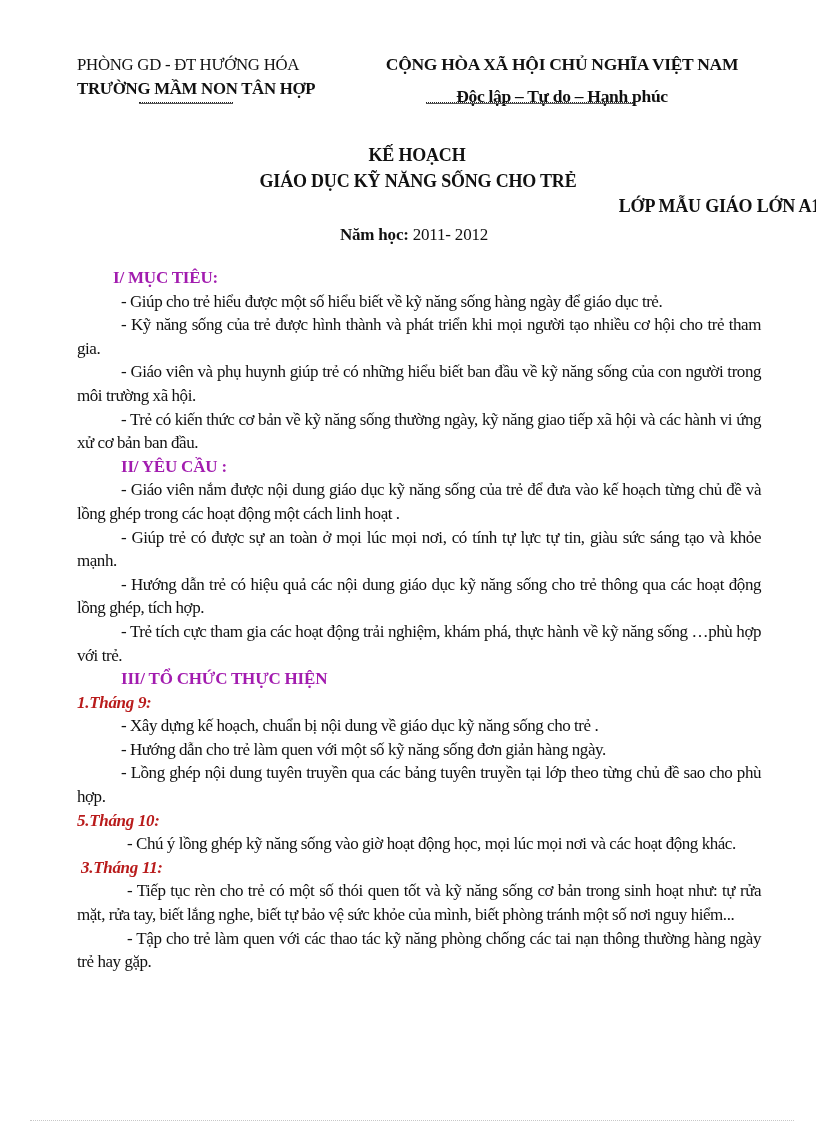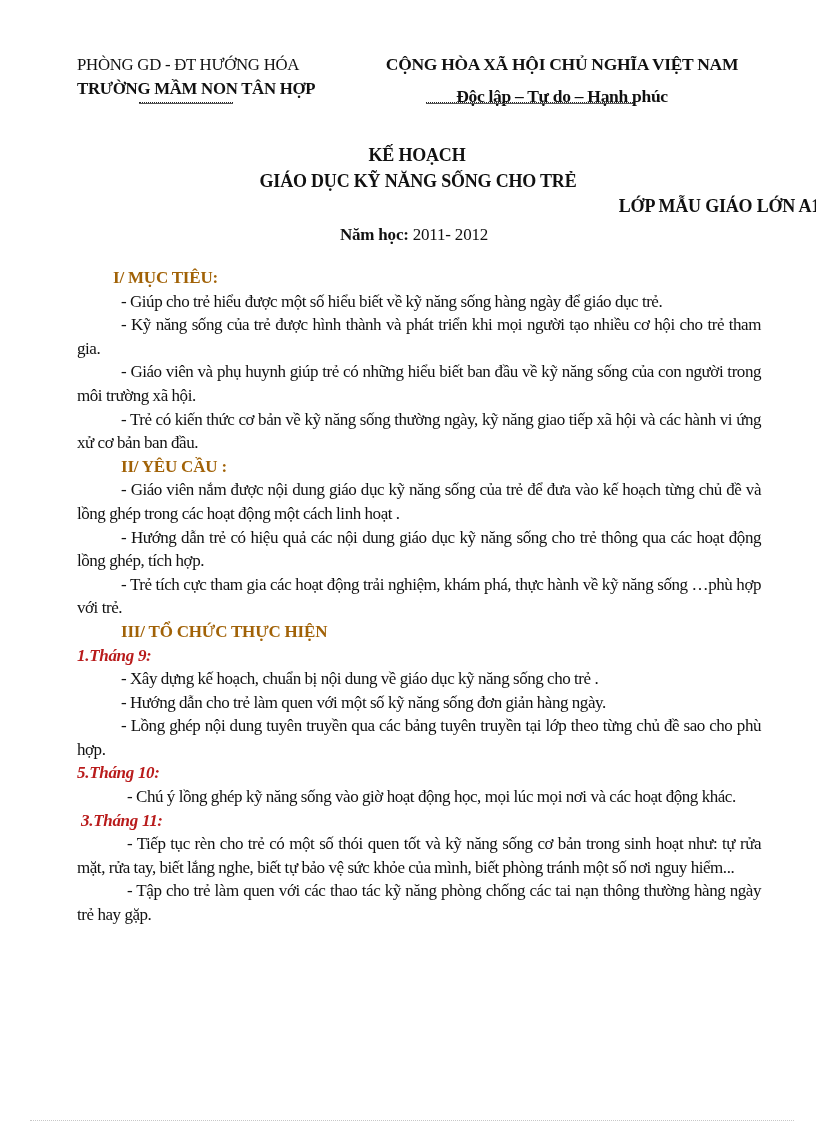--- a/index.html
+++ b/index.html
@@ -91,21 +91,21 @@
     .p {
       text-align: justify;
       text-align-last: left;
       text-indent: 44px;
       margin: 0;
       letter-spacing: -0.45px;
       word-spacing: 0px;
     }
     .p.deep { text-indent: 50px; }
     .sec {
-      color: #a16207;
+      color: #a21caf;
       font-weight: bold;
       margin: 0;
       padding-left: 36px;
       font-size: 17px;
       letter-spacing: -0.2px;
     }
     .sec.s2 { padding-left: 44px; }
     .sec.s3 { padding-left: 44px; }
     .month {
       color: #b91c1c;
@@ -151,20 +151,21 @@
   <div class="body">
 
     <p class="sec">I/ MỤC TIÊU:</p>
     <p class="p">- Giúp cho trẻ hiểu được một số hiểu biết về kỹ năng sống hàng ngày để giáo dục trẻ.</p>
     <p class="p">- Kỹ năng sống của trẻ được hình thành và phát triển khi mọi người tạo nhiều cơ hội cho trẻ tham gia.</p>
     <p class="p">- Giáo viên và phụ huynh giúp trẻ có những hiểu biết ban đầu về kỹ năng sống của con người trong môi trường xã hội.</p>
     <p class="p">- Trẻ có kiến thức cơ bản về kỹ năng sống thường ngày, kỹ năng giao tiếp xã hội và các hành vi ứng xử cơ bản ban đầu.</p>
 
     <p class="sec s2">II/ YÊU CẦU :</p>
     <p class="p">- Giáo viên nắm được nội dung giáo dục kỹ năng sống của trẻ để đưa vào kế hoạch từng chủ đề và lồng ghép trong các hoạt động một cách linh hoạt .</p>
+    <p class="p">- Giúp trẻ có được sự an toàn ở mọi lúc mọi nơi, có tính tự lực tự tin, giàu sức sáng tạo và khỏe mạnh.</p>
     <p class="p">- Hướng dẫn trẻ có hiệu quả các nội dung giáo dục kỹ năng sống cho trẻ thông qua các hoạt động lồng ghép, tích hợp.</p>
     <p class="p">- Trẻ tích cực tham gia các hoạt động trải nghiệm, khám phá, thực hành về kỹ năng sống …phù hợp với trẻ.</p>
 
     <p class="sec s3">III/ TỔ CHỨC THỰC HIỆN</p>
 
     <p class="month">1.Tháng 9:</p>
     <p class="p">- Xây dựng kế hoạch, chuẩn bị nội dung về giáo dục kỹ năng sống cho trẻ .</p>
     <p class="p">- Hướng dẫn cho trẻ làm quen với một số kỹ năng sống đơn giản hàng ngày.</p>
     <p class="p">- Lồng ghép nội dung tuyên truyền qua các bảng tuyên truyền tại lớp theo từng chủ đề sao cho phù hợp.</p>
 

